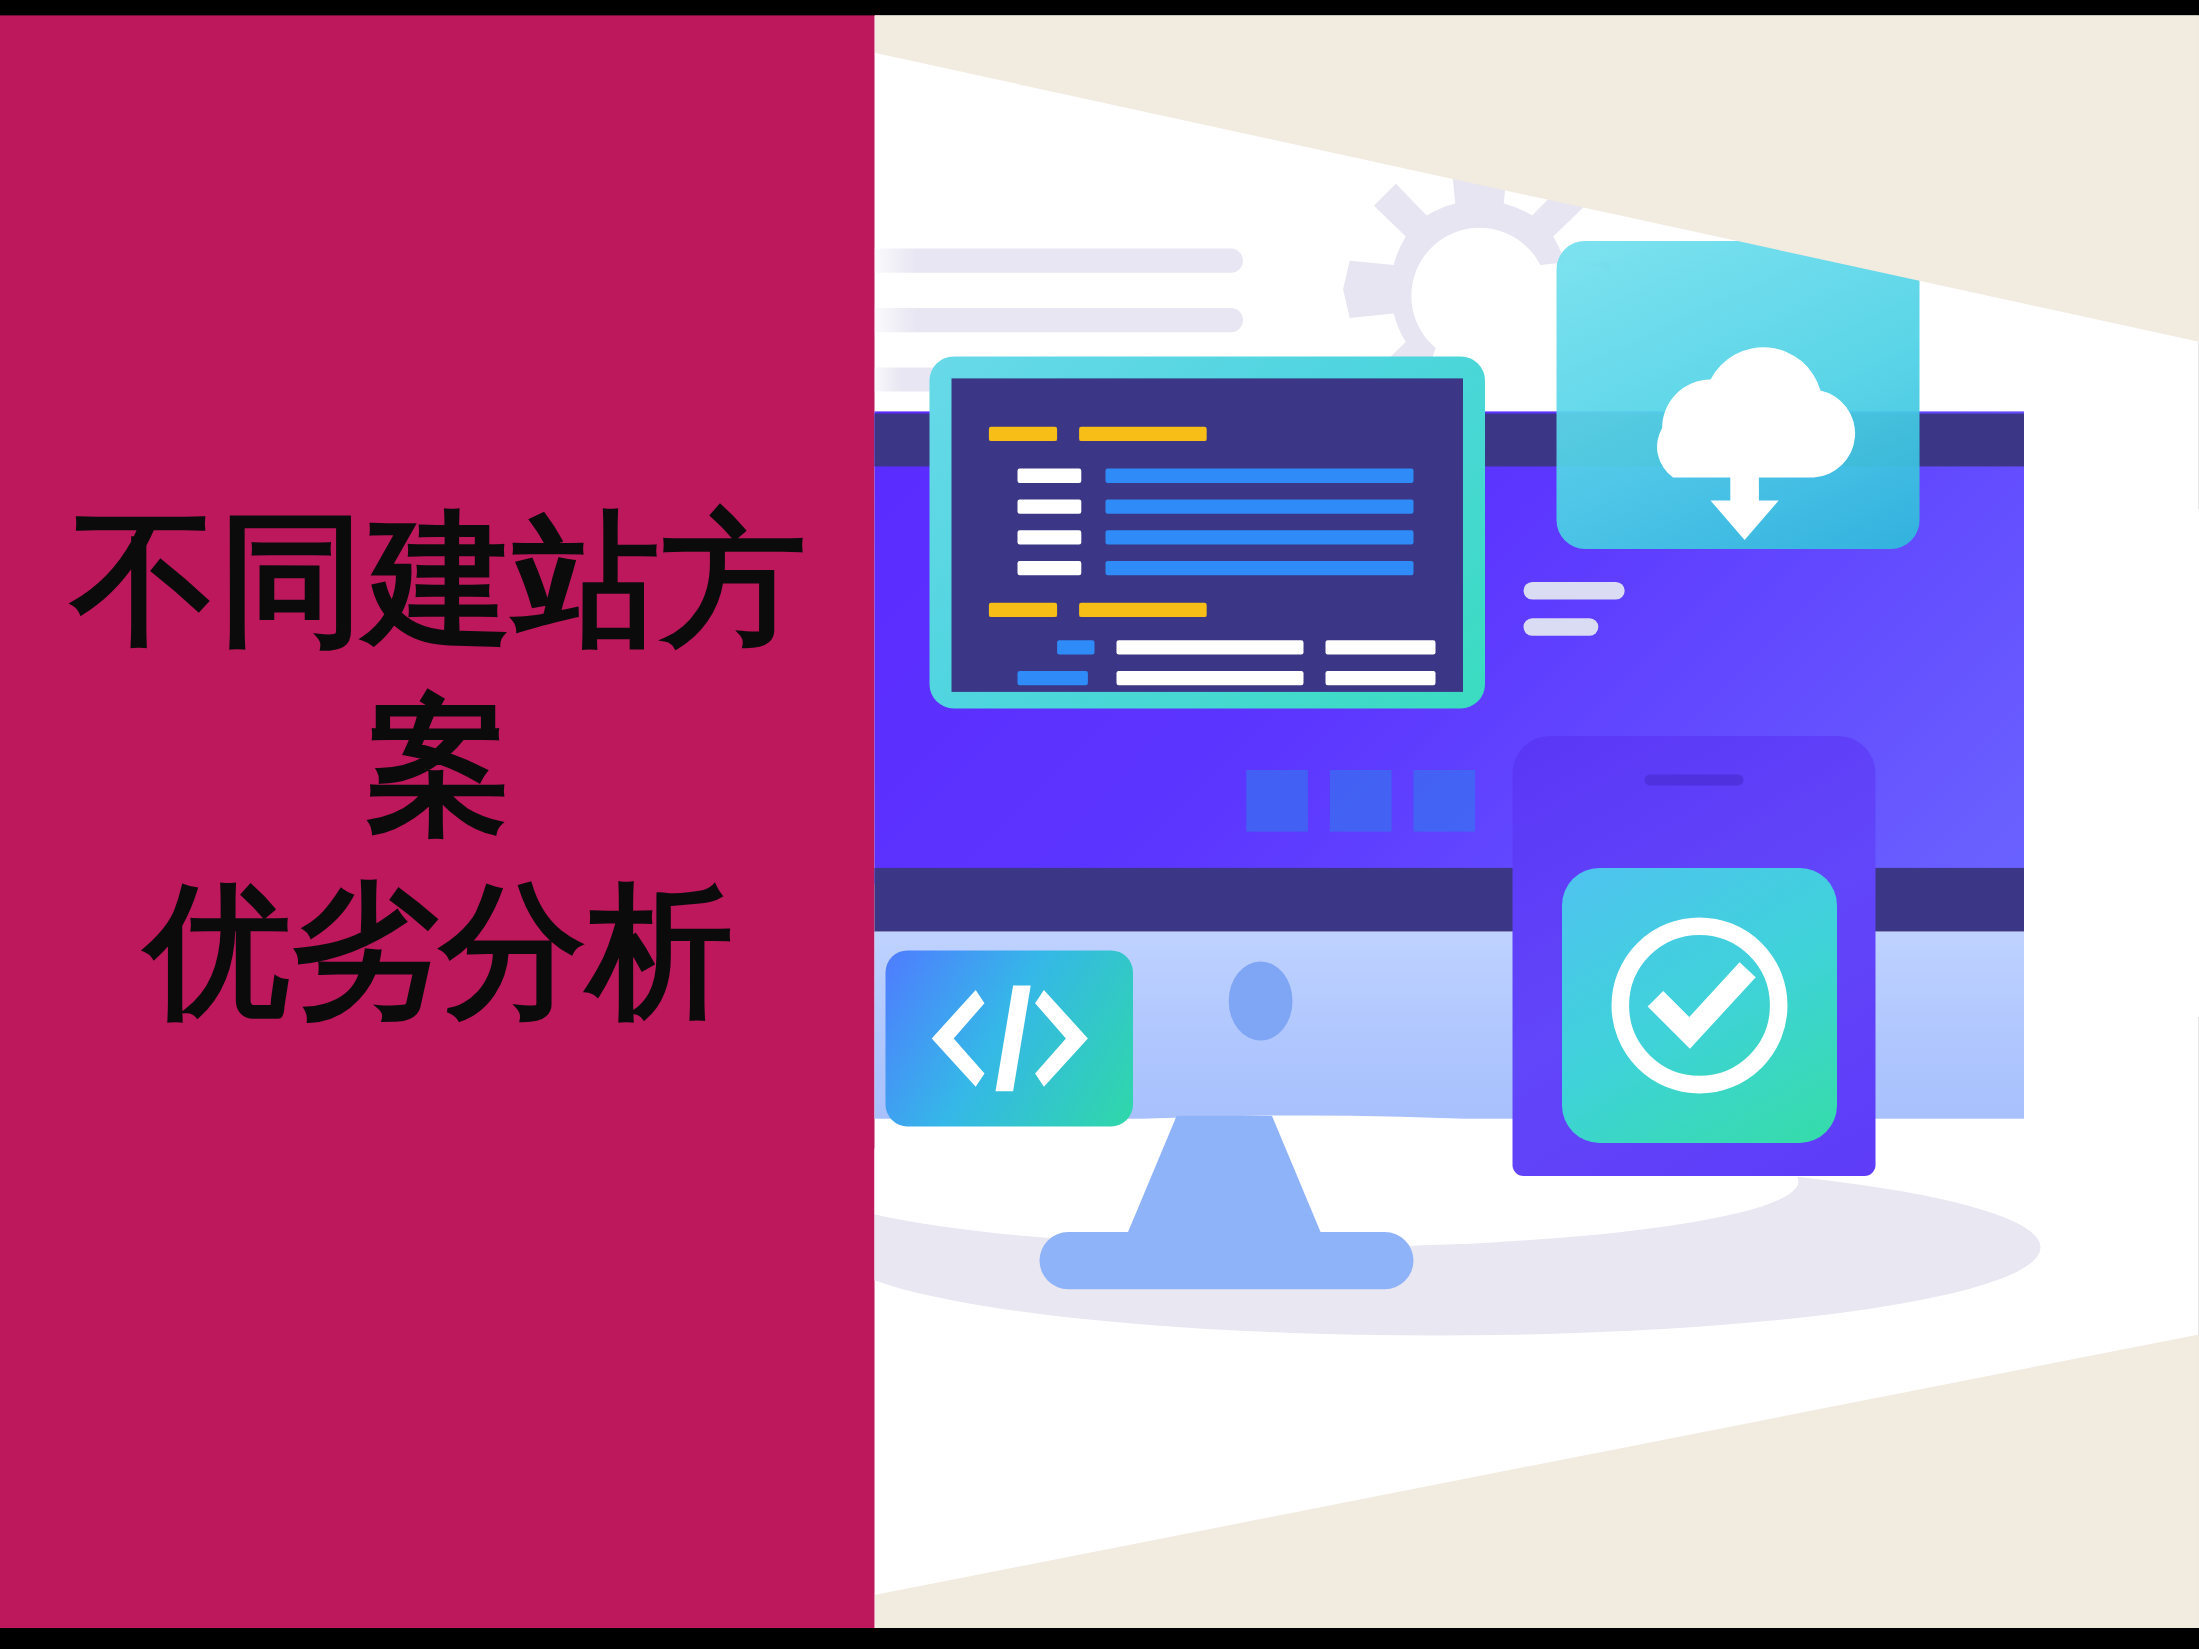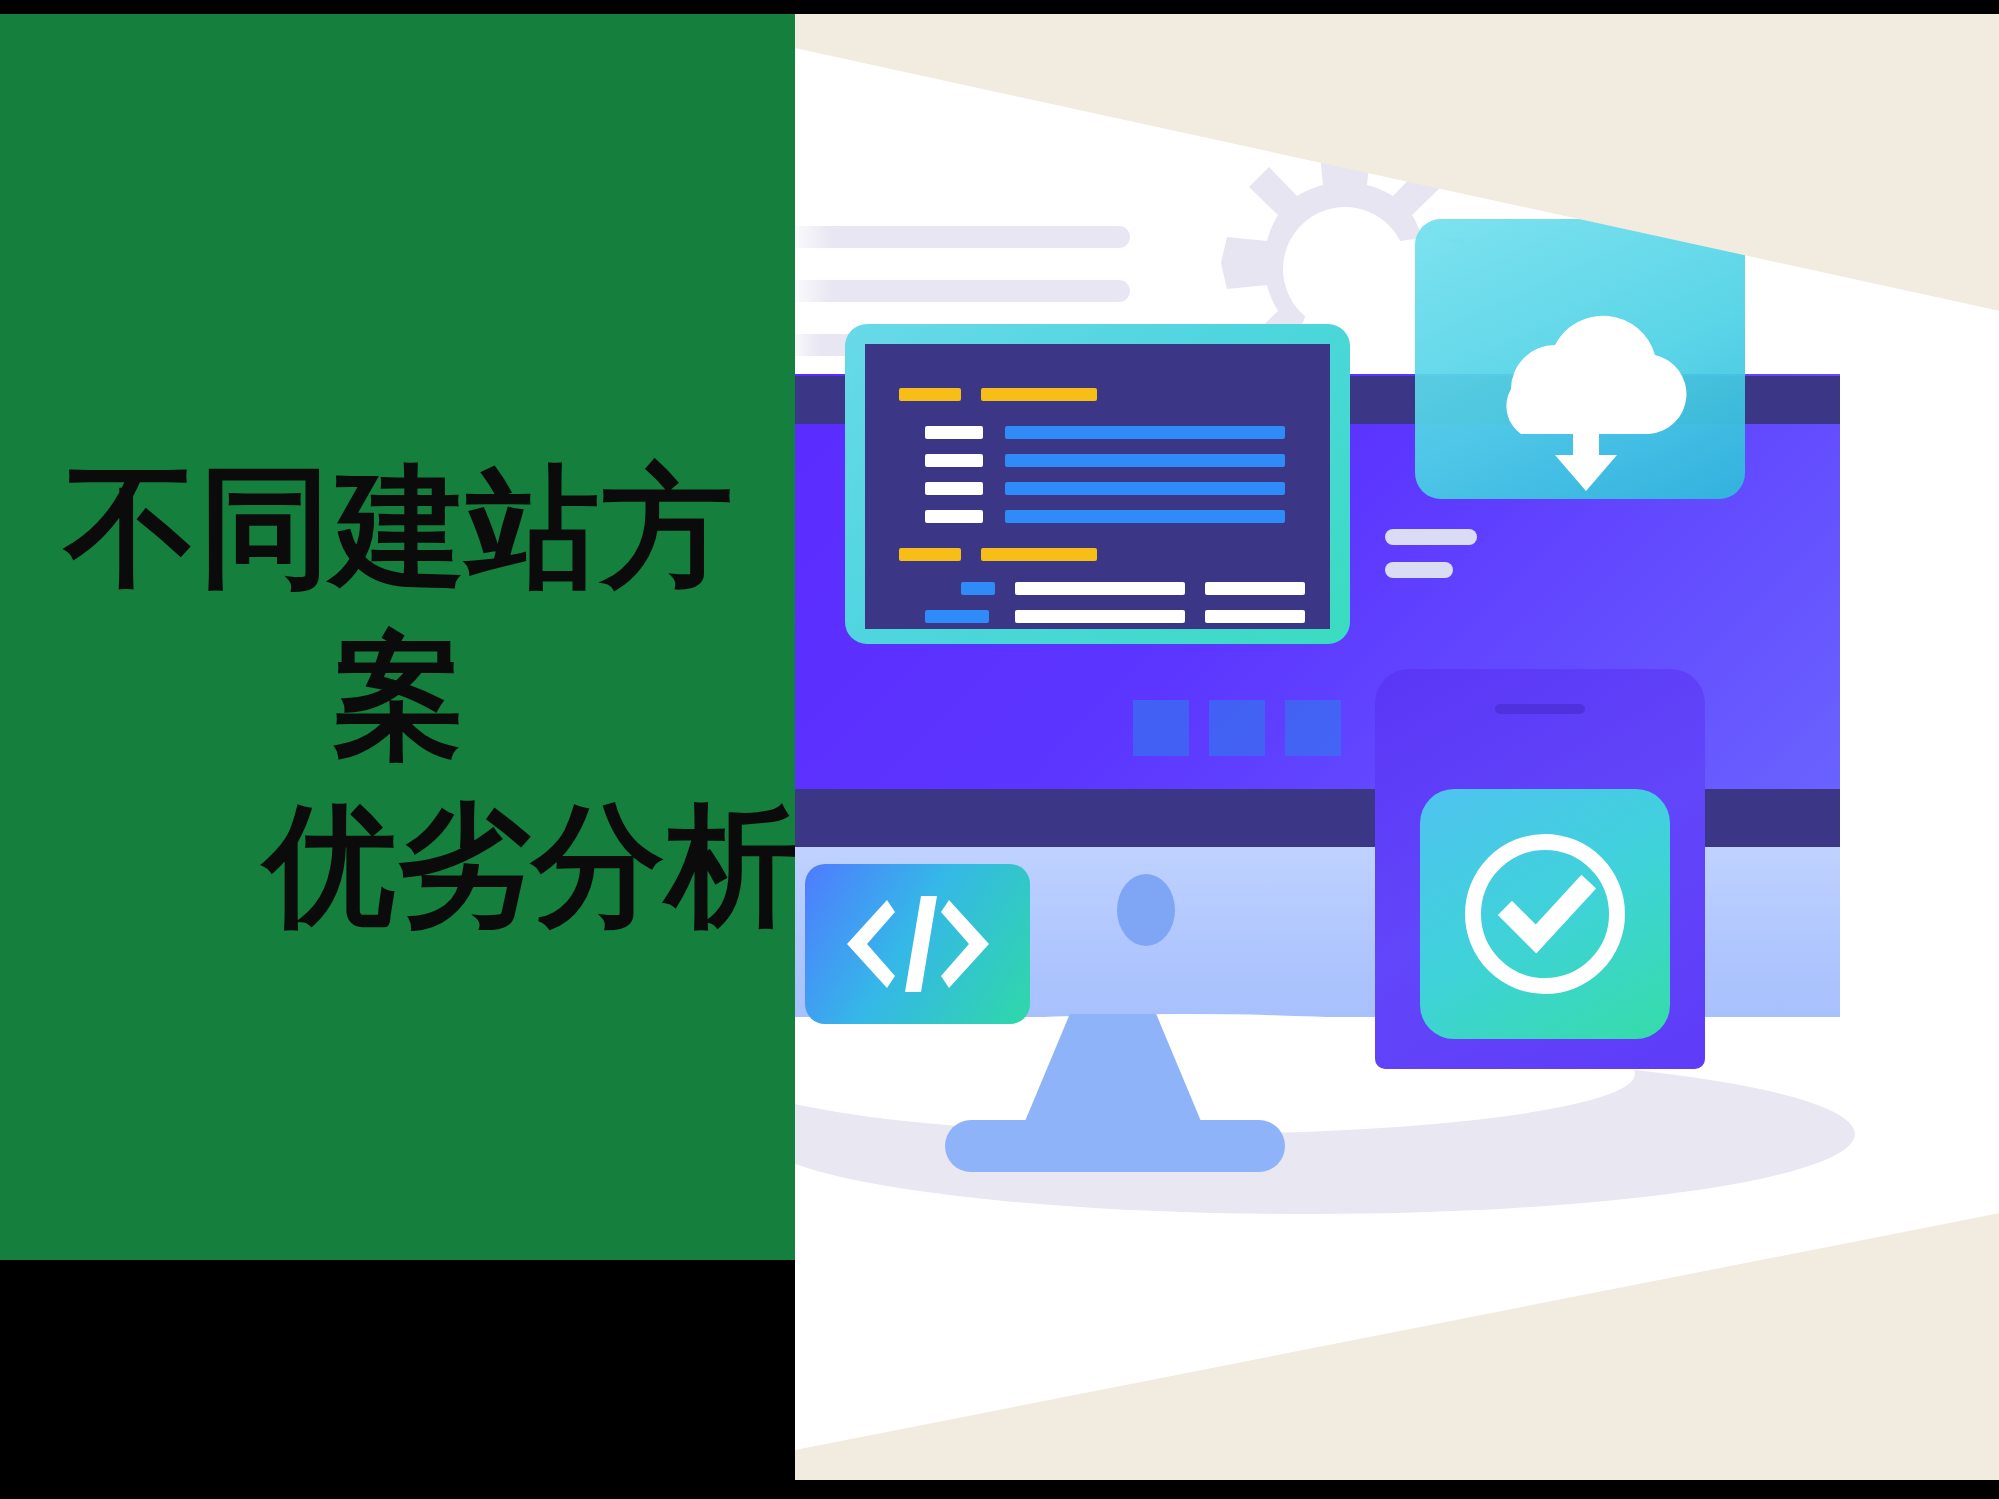--- a/index.html
+++ b/index.html
@@ -3,22 +3,22 @@
 <meta charset="utf-8">
 <style>
   * { margin:0; padding:0; box-sizing:border-box; }
   html,body { width:1999px; height:1499px; overflow:hidden; background:#000; }
   body { font-family:"Liberation Sans", sans-serif; }
 
   #slide { position:relative; width:1999px; height:1499px; background:#000; }
 
   
   .cream-panel{
-    position:absolute; left:0; top:14px; width:800px; height:1246px;
-    background:#15803d;
+    position:absolute; left:0; top:14px; width:800px; height:1466px;
+    background:#be185d;
   }
   
   .stage{
     position:absolute; left:795px; top:14px; width:1204px; height:1466px;
     background:#FFFFFF; overflow:hidden;
   }
   
   .wedge-top{
     position:absolute; left:0; top:-2px; width:1210px; height:330px;
     background:#F1EBE0;
@@ -31,21 +31,21 @@
     clip-path:polygon(0 300px, 1210px 300px, 1210px 30px, 0 268px);
   }
 
   
   .title{
     position:absolute; left:0; top:430px; width:800px;
     text-align:center; color:#0B0B0B;
     font-weight:700; font-size:132px; line-height:1.28;
     letter-spacing:2px;
   }
-  .title-l2{ text-align:right; }
+  .title-l2{ text-align:center;font-family:Liberation Serif, serif; }
 
   
   .gear{
     position:absolute; left:400px; top:105px; width:300px; height:300px;
     opacity:1;
   }
 
   
   .rule{
     position:absolute; height:22px; border-radius:11px;

